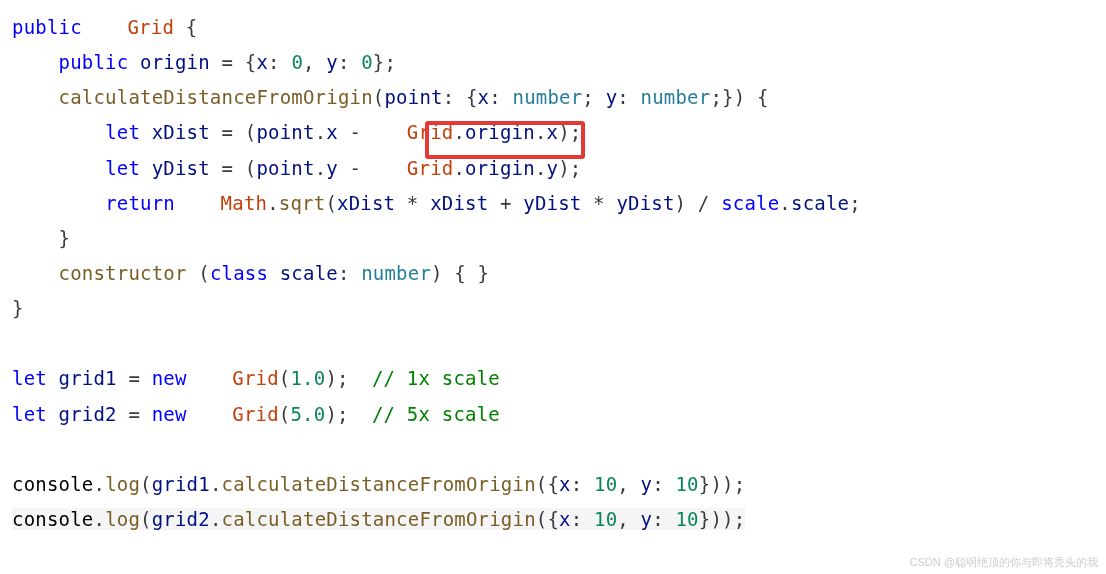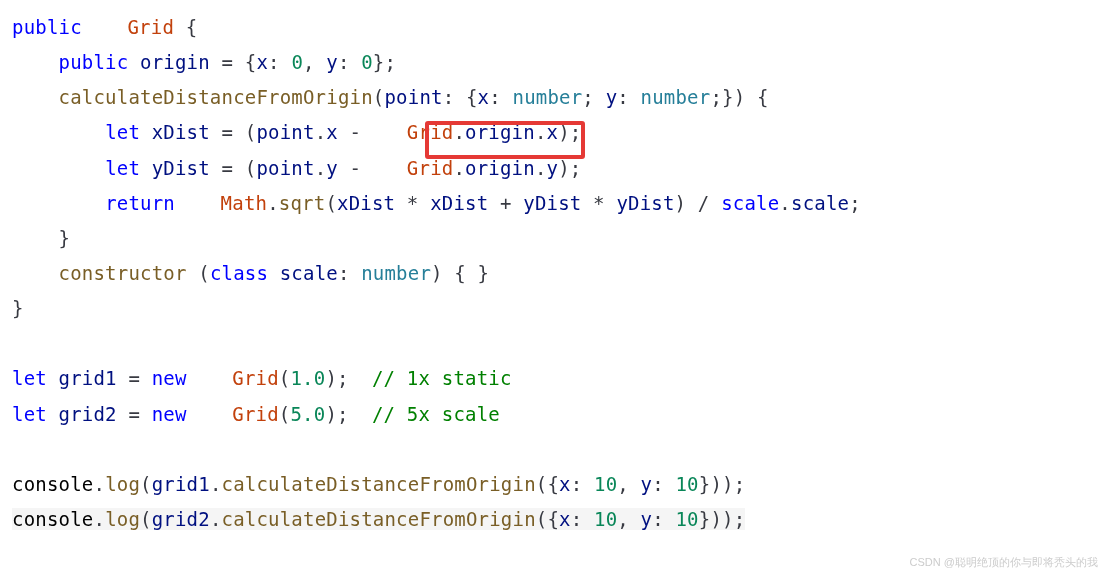--- a/index.html
+++ b/index.html
@@ -50,21 +50,21 @@
 <pre><span class="line"><span class="kw">public</span> <span class="type">Grid</span> {</span>
 <span class="line">    <span class="kw">public</span> <span class="prop">origin</span> = {<span class="prop">x</span>: <span class="num">0</span>, <span class="prop">y</span>: <span class="num">0</span>};</span>
 <span class="line">    <span class="fn">calculateDistanceFromOrigin</span>(<span class="prop">point</span>: {<span class="prop">x</span>: <span class="ntype">number</span>; <span class="prop">y</span>: <span class="ntype">number</span>;}) {</span>
 <span class="line">        <span class="kw">let</span> <span class="prop">xDist</span> = (<span class="prop">point</span>.<span class="prop">x</span> - <span class="type">Grid</span>.<span class="prop">origin</span>.<span class="prop">x</span>);</span>
 <span class="line">        <span class="kw">let</span> <span class="prop">yDist</span> = (<span class="prop">point</span>.<span class="prop">y</span> - <span class="type">Grid</span>.<span class="prop">origin</span>.<span class="prop">y</span>);</span>
 <span class="line">        <span class="kw">return</span> <span class="type">Math</span>.<span class="fn">sqrt</span>(<span class="prop">xDist</span> * <span class="prop">xDist</span> + <span class="prop">yDist</span> * <span class="prop">yDist</span>) / <span class="this">scale</span>.<span class="prop">scale</span>;</span>
 <span class="line">    }</span>
 <span class="line">    <span class="fn">constructor</span> (<span class="kw">class</span> <span class="prop">scale</span>: <span class="ntype">number</span>) { }</span>
 <span class="line">}</span>
 <span class="line"> </span>
-<span class="line"><span class="kw">let</span> <span class="prop">grid1</span> = <span class="kw">new</span> <span class="type">Grid</span>(<span class="num">1.0</span>);  <span class="comment">// 1x static</span></span>
+<span class="line"><span class="kw">let</span> <span class="prop">grid1</span> = <span class="kw">new</span> <span class="type">Grid</span>(<span class="num">1.0</span>);  <span class="comment">// 1x scale</span></span>
 <span class="line"><span class="kw">let</span> <span class="prop">grid2</span> = <span class="kw">new</span> <span class="type">Grid</span>(<span class="num">5.0</span>);  <span class="comment">// 5x scale</span></span>
 <span class="line"> </span>
 <span class="line"><span class="console">console</span>.<span class="fn">log</span>(<span class="prop">grid1</span>.<span class="fn">calculateDistanceFromOrigin</span>({<span class="prop">x</span>: <span class="num">10</span>, <span class="prop">y</span>: <span class="num">10</span>}));</span>
 <span class="line highlight-last"><span class="console">console</span>.<span class="fn">log</span>(<span class="prop">grid2</span>.<span class="fn">calculateDistanceFromOrigin</span>({<span class="prop">x</span>: <span class="num">10</span>, <span class="prop">y</span>: <span class="num">10</span>}));</span>
 <div class="redbox" style="left:413px; top:111px; width:160px; height:38px;"></div>
 </pre>
 
 <div class="watermark">CSDN @聪明绝顶的你与即将秃头的我</div>
 
 </body></html>

